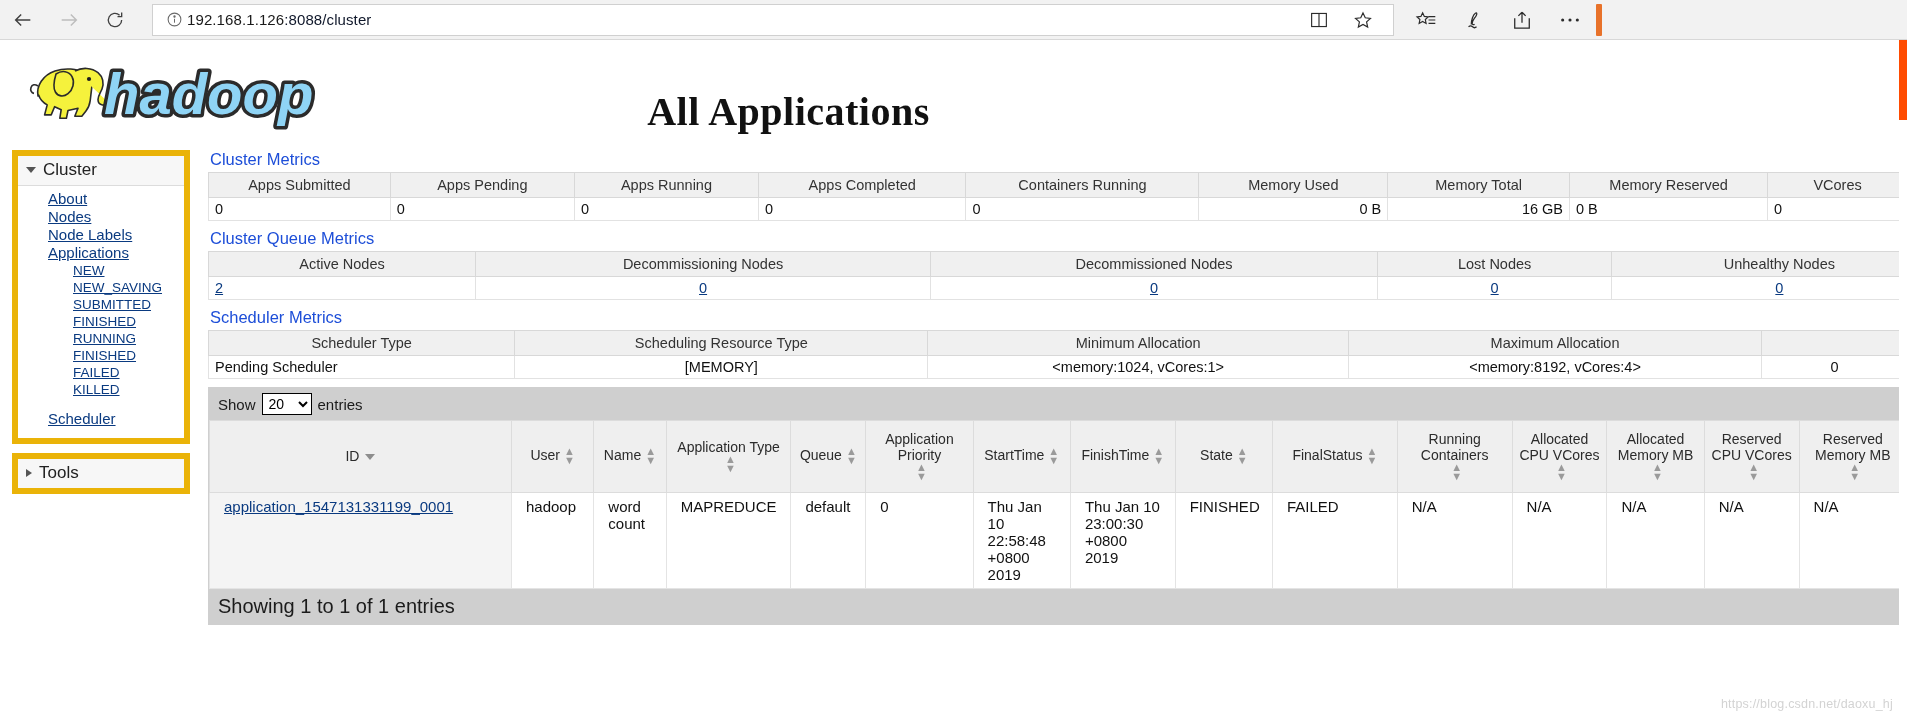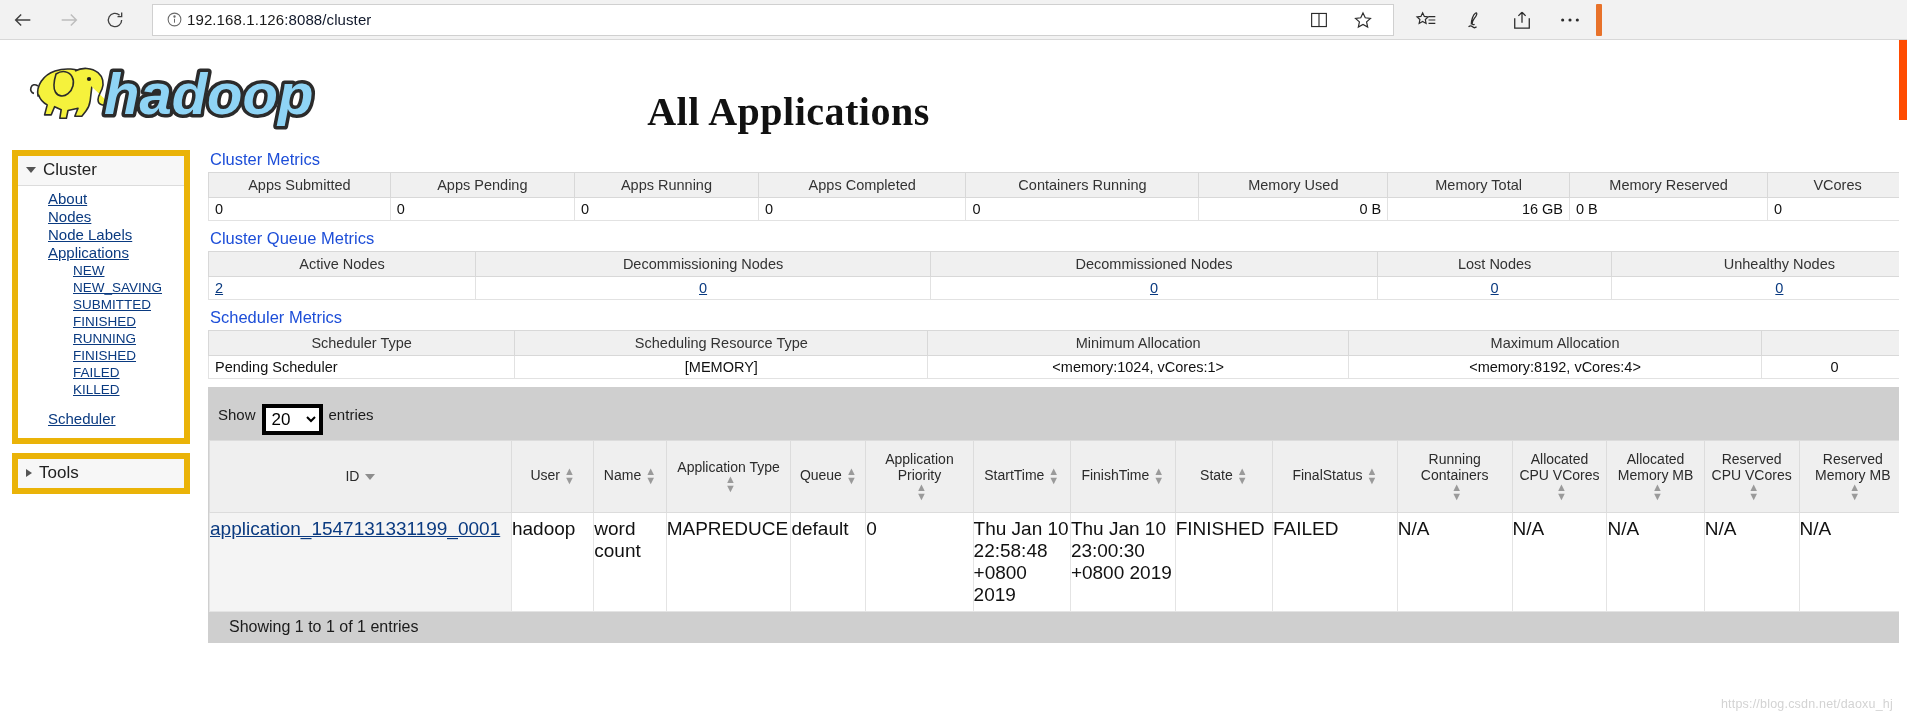--- a/index.html
+++ b/index.html
@@ -142,25 +142,24 @@
   
   .apps-wrap { border:1px solid #cfcfcf; background:#fff; }
   .show-bar {
     background:#cfcfcf;
     padding:5px 9px;
     font-size:15px; color:#1b1b1b;
     display:flex; align-items:center; gap:6px;
   }
   .show-bar select {
     font-family:"Liberation Sans", sans-serif;
-    font-size:17px;
+    font-size:14px;
     padding:1px 2px;
-    border:4px solid #000000;
+    border:1px solid #000000;
     background:#fff;
-    margin-top:11px;
   }
   table.apps {
     border-collapse:collapse;
     width:100%;
     table-layout:fixed;
     background:#fff;
   }
   table.apps th {
     background:#efefef;
     border:1px solid #dcdcdc;
@@ -187,32 +186,32 @@
   .sort-ico span { display:block; }
   .sort-desc {
     display:inline-block; margin-left:6px;
     width:0;height:0;
     border-left:5px solid transparent;border-right:5px solid transparent;
     border-top:6px solid #8d8d8d;
     vertical-align:middle;
   }
   table.apps td {
     border:1px solid #e4e4e4;
-    font-size:19px;
+    font-size:15px;
     color:#111;
-    padding:5px 0;
+    padding:5px 14px;
     vertical-align:top;
     height:96px;
   }
   table.apps td a { color:#0a3a80; text-decoration:underline; }
   .id-cell { background:#f4f4f4; }
   .footer-bar {
     background:#cfcfcf;
-    padding:6px 20px;
-    font-size:16px; color:#1b1b1b;
+    padding:6px 9px;
+    font-size:20px; color:#1b1b1b;
   }
 
   .watermark {
     position:absolute; right:14px; bottom:8px;
     font-size:12.5px; color:#d3d3d3;
     letter-spacing:.2px;
     text-align:center;
   }
   .right-scroll {
     position:absolute; right:0; top:40px; width:8px; bottom:0;

